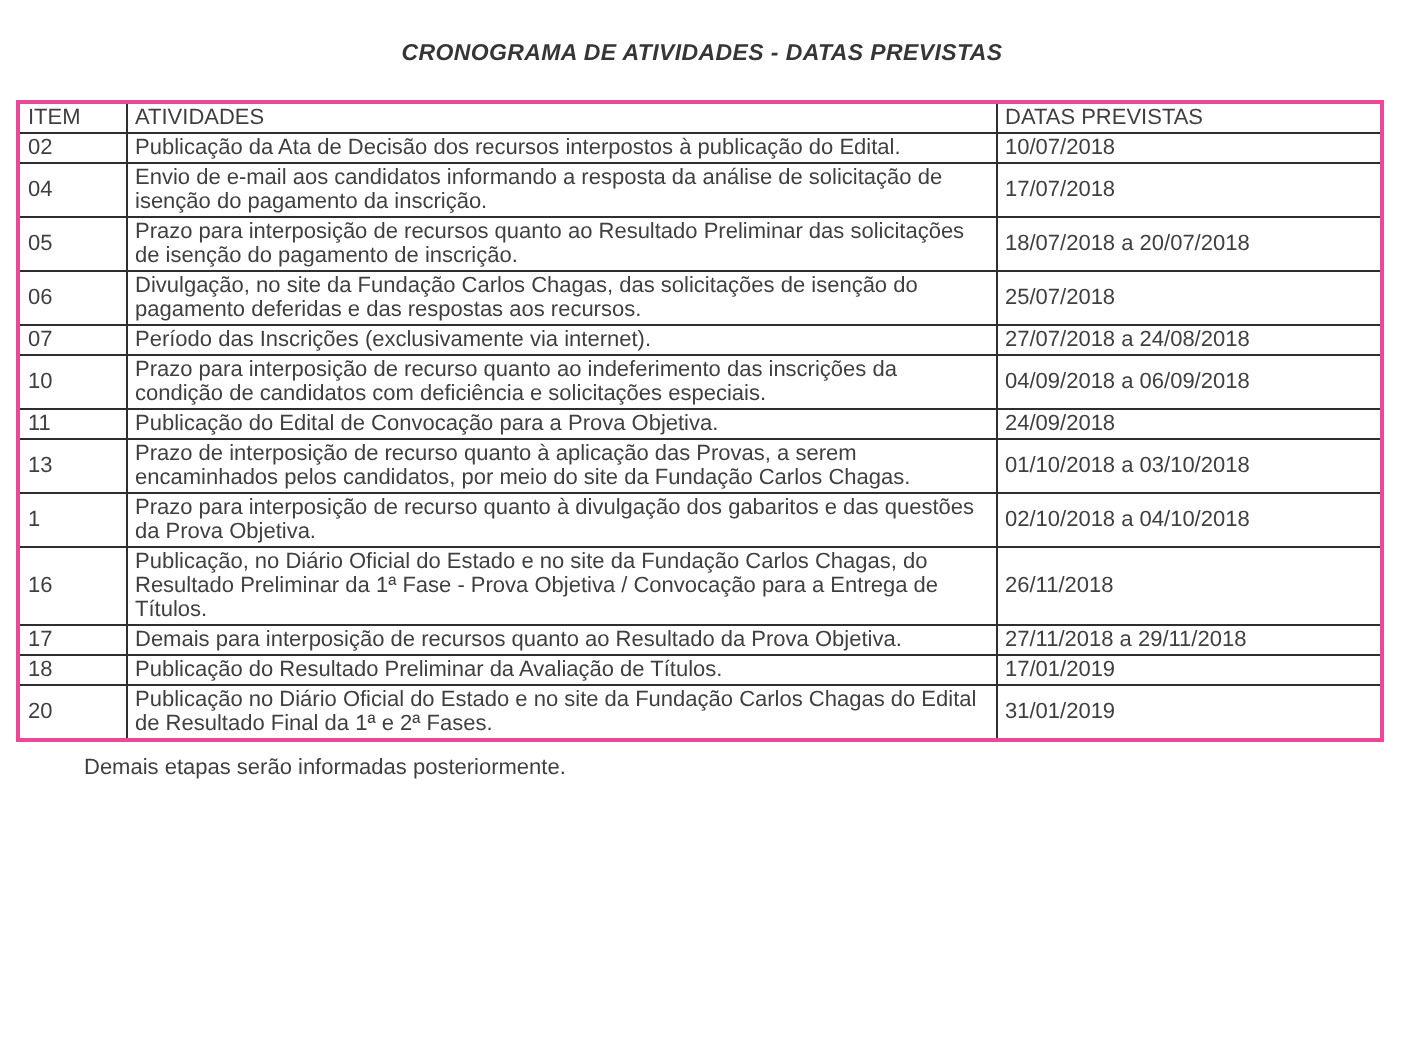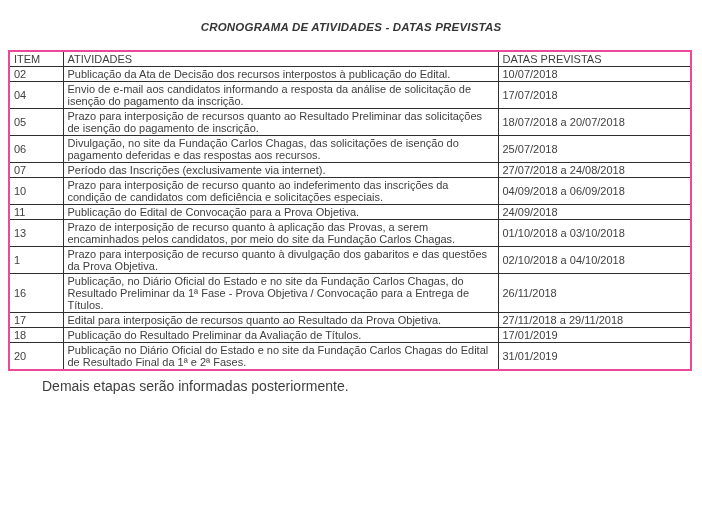--- a/index.html
+++ b/index.html
@@ -36,21 +36,21 @@
     vertical-align: middle;
     padding: 1px 4px;
     line-height: 12px;
     color: #3f3f3f;
     overflow: hidden;
   }
   .col-item  { width: 54px; }
   .col-ativ  { width: 435px; }
   .col-datas { width: 193px; }
   .footer-note {
-    font-size: 14px;
+    font-size: 11px;
     margin: 7px 0 0 42px;
     color: #3f3f3f;
   }
 </style>
 </head>
 <body>
 
 <div class="page">
 
   <div class="doc-title">CRONOGRAMA DE ATIVIDADES - DATAS PREVISTAS</div>
@@ -114,21 +114,21 @@
           <td>Prazo para interposição de recurso quanto à divulgação dos gabaritos e das questões da Prova Objetiva.</td>
           <td>02/10/2018 a 04/10/2018</td>
         </tr>
         <tr>
           <td>16</td>
           <td>Publicação, no Diário Oficial do Estado e no site da Fundação Carlos Chagas, do Resultado Preliminar da 1ª Fase - Prova Objetiva / Convocação para a Entrega de Títulos.</td>
           <td>26/11/2018</td>
         </tr>
         <tr>
           <td>17</td>
-          <td>Edital para interposição de recursos quanto ao Resultado da Prova Objetiva.</td>
+          <td>Demais para interposição de recursos quanto ao Resultado da Prova Objetiva.</td>
           <td>27/11/2018 a 29/11/2018</td>
         </tr>
         <tr>
           <td>18</td>
           <td>Publicação do Resultado Preliminar da Avaliação de Títulos.</td>
           <td>17/01/2019</td>
         </tr>
         <tr>
           <td>20</td>
           <td>Publicação no Diário Oficial do Estado e no site da Fundação Carlos Chagas do Edital de Resultado Final da 1ª e 2ª Fases.</td>

